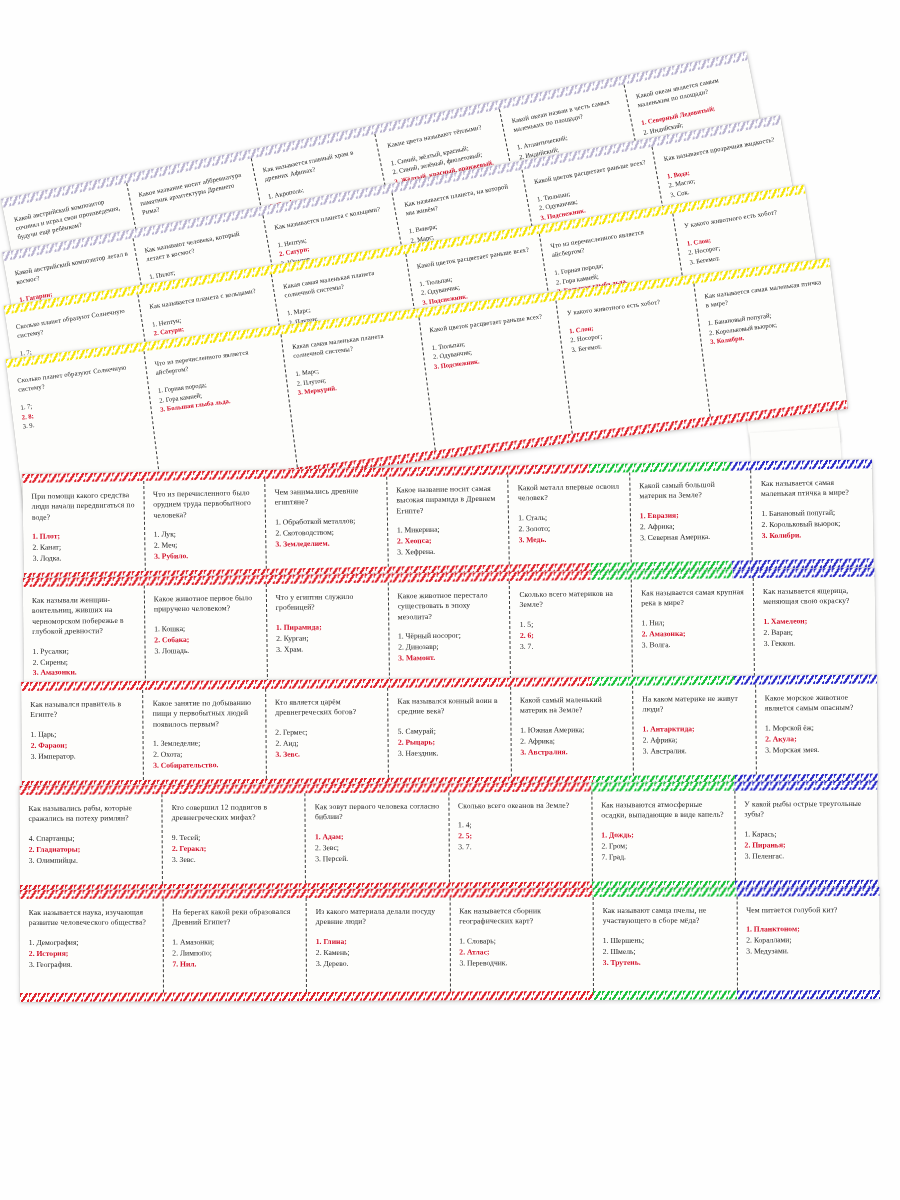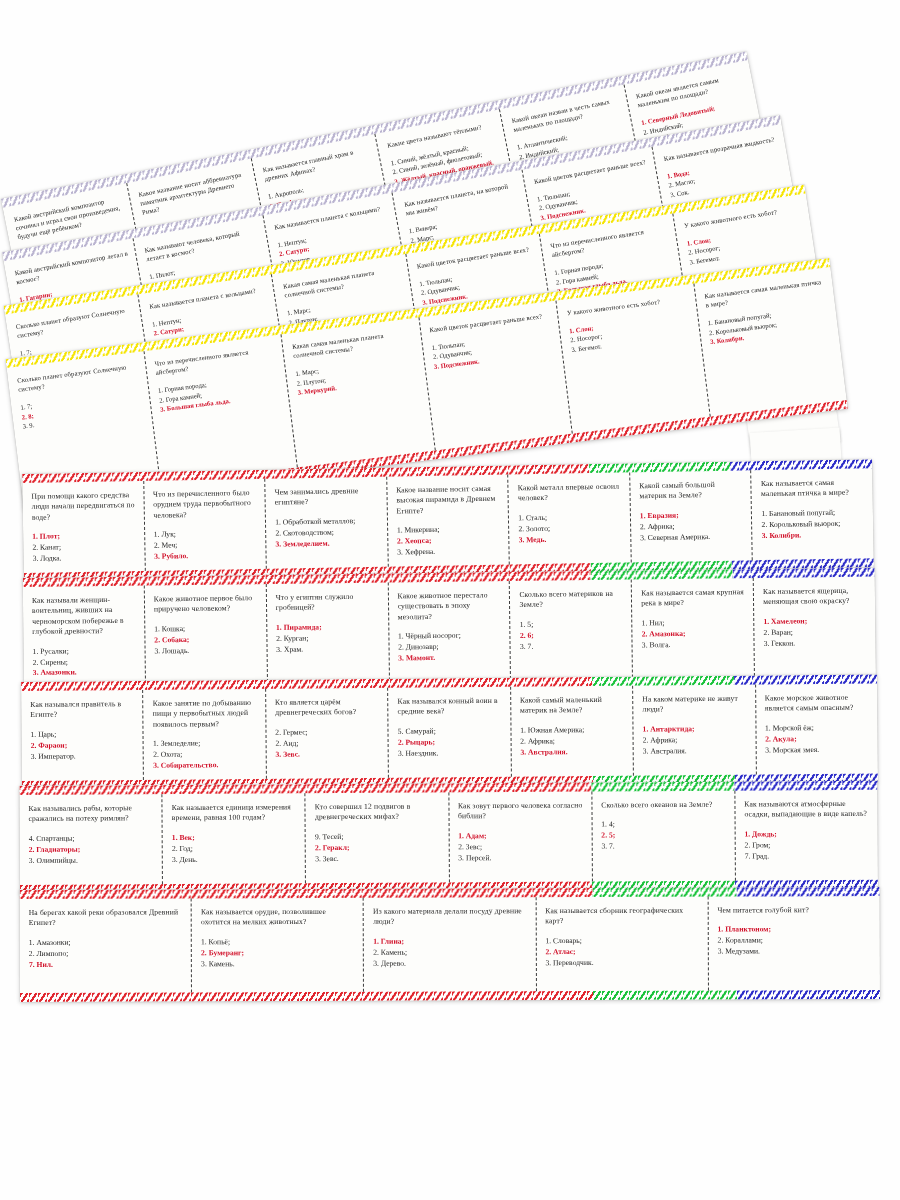--- a/index.html
+++ b/index.html
@@ -557,28 +557,20 @@
           <div class="cards">
             <div class="card">
               <div class="q">Как назывались рабы, которые сражались на потеху римлян?</div>
               <div class="opts">
                 <div>4. Спартанцы;</div>
                 <div class="correct">2. Гладиаторы;</div>
                 <div>3. Олимпийцы.</div>
               </div>
             </div>
             <div class="card">
-              <div class="q">Как называется единица измерения времени, равная 100 годам?</div>
-              <div class="opts">
-                <div class="correct">1. Век;</div>
-                <div>2. Год;</div>
-                <div>3. День.</div>
-              </div>
-            </div>
-            <div class="card">
               <div class="q">Кто совершил 12 подвигов в древнегреческих мифах?</div>
               <div class="opts">
                 <div>9. Тесей;</div>
                 <div class="correct">2. Геракл;</div>
                 <div>3. Зевс.</div>
               </div>
             </div>
             <div class="card">
               <div class="q">Как зовут первого человека согласно библии?</div>
               <div class="opts">
@@ -596,69 +588,85 @@
               </div>
             </div>
             <div class="card">
               <div class="q">Как называются атмосферные осадки, выпадающие в виде капель?</div>
               <div class="opts">
                 <div class="correct">1. Дождь;</div>
                 <div>2. Гром;</div>
                 <div>7. Град.</div>
               </div>
             </div>
+            <div class="card">
+              <div class="q">У какой рыбы острые треугольные зубы?</div>
+              <div class="opts">
+                <div>1. Карась;</div>
+                <div class="correct">2. Пиранья;</div>
+                <div>3. Пеленгас.</div>
+              </div>
+            </div>
           </div>
           <div class="rowstrip">
             <div class="stripe red" style="flex: 4 1 0px;"></div>
             <div class="stripe green" style="flex: 1 1 0px;"></div>
             <div class="stripe blue" style="flex: 1 1 0px;"></div>
           </div>
         </div>
       </div>
       <div class="sheet" id="s9">
         <div class="sheet-inner">
           <div class="rowstrip">
             <div class="stripe red" style="flex: 4 1 0px;"></div>
             <div class="stripe green" style="flex: 1 1 0px;"></div>
             <div class="stripe blue" style="flex: 1 1 0px;"></div>
           </div>
           <div class="cards">
+            <div class="card">
+              <div class="q">Как называется наука, изучающая развитие человеческого общества?</div>
+              <div class="opts">
+                <div>1. Демография;</div>
+                <div class="correct">2. История;</div>
+                <div>3. География.</div>
+              </div>
+            </div>
             <div class="card">
               <div class="q">На берегах какой реки образовался Древний Египет?</div>
               <div class="opts">
                 <div>1. Амазонки;</div>
                 <div>2. Лимпопо;</div>
                 <div class="correct">7. Нил.</div>
               </div>
             </div>
             <div class="card">
-              <div class="q">Как называется орудие, позволившее охотится на мелких животных?</div>
-              <div class="opts">
-                <div>1. Копьё;</div>
-                <div class="correct">2. Бумеранг;</div>
-                <div>3. Камень.</div>
-              </div>
-            </div>
-            <div class="card">
               <div class="q">Из какого материала делали посуду древние люди?</div>
               <div class="opts">
                 <div class="correct">1. Глина;</div>
                 <div>2. Камень;</div>
                 <div>3. Дерево.</div>
               </div>
             </div>
             <div class="card">
               <div class="q">Как называется сборник географических карт?</div>
               <div class="opts">
                 <div>1. Словарь;</div>
                 <div class="correct">2. Атлас;</div>
                 <div>3. Переводчик.</div>
               </div>
             </div>
             <div class="card">
+              <div class="q">Как называют самца пчелы, не участвующего в сборе мёда?</div>
+              <div class="opts">
+                <div>1. Шершень;</div>
+                <div>2. Шмель;</div>
+                <div class="correct">3. Трутень.</div>
+              </div>
+            </div>
+            <div class="card">
               <div class="q">Чем питается голубой кит?</div>
               <div class="opts">
                 <div class="correct">1. Планктоном;</div>
                 <div>2. Кораллами;</div>
                 <div>3. Медузами.</div>
               </div>
             </div>
           </div>
           <div class="rowstrip">
             <div class="stripe red" style="flex: 4 1 0px;"></div>

